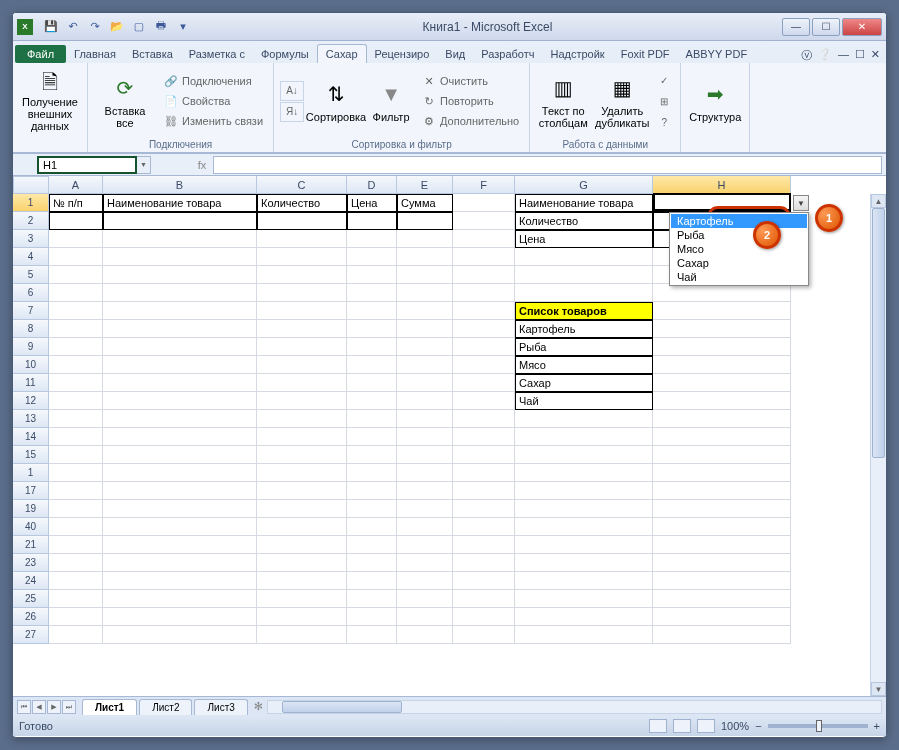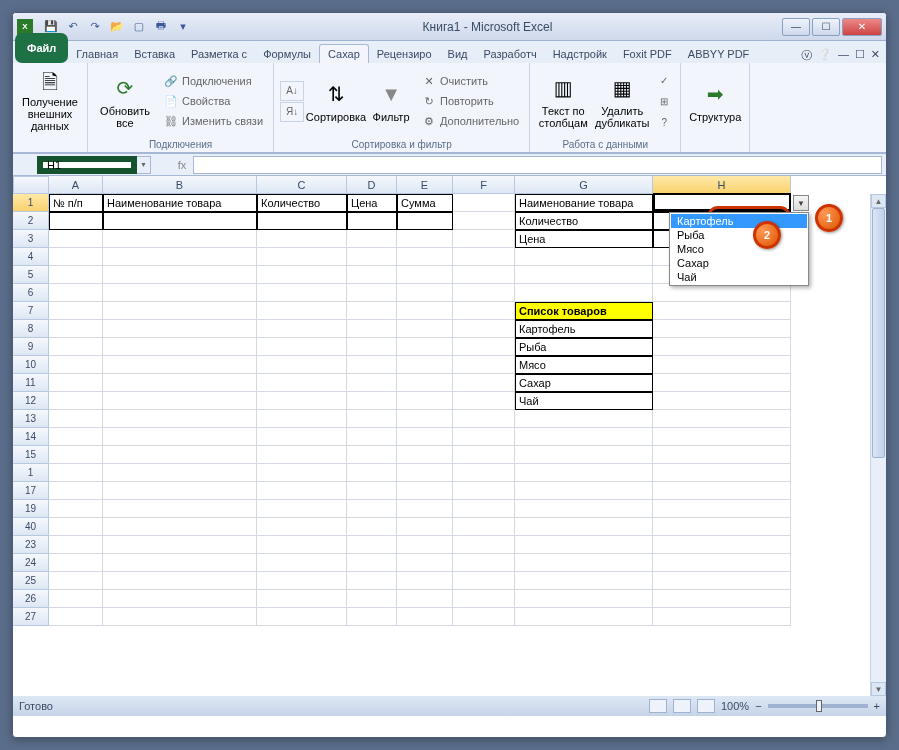--- a/index.html
+++ b/index.html
@@ -9,35 +9,35 @@
 .titlebar .excel-icon{width:16px;height:16px;background:#2a7a2a;margin-right:8px;display:flex;align-items:center;justify-content:center;color:#fff;font-size:8px;font-weight:bold}
 .qat{display:flex;gap:2px}
 .qat .btn{width:20px;height:20px;display:flex;align-items:center;justify-content:center;border-radius:2px;color:#3b5998}
 .title{flex:1;text-align:center;color:#3a4a66;font-size:12px}
 .winbtns{display:flex;gap:2px}
 .winbtn{width:28px;height:18px;border:1px solid #8aa0c0;border-radius:2px;background:linear-gradient(#eef3fb,#cfd9ec);display:flex;align-items:center;justify-content:center;color:#3a4a66;font-size:10px}
 .winbtn.close{background:linear-gradient(#e88,#c44);color:#fff;width:40px}
 .ribbon{background:linear-gradient(#e8eff8,#dce6f4);border-bottom:1px solid #a6b8d4}
 .tabs{display:flex;height:22px;align-items:flex-end;padding-left:2px}
 .tab{padding:3px 8px;color:#3a4a66;border-top-left-radius:3px;border-top-right-radius:3px}
-.tab.file{background:#1e7145;color:#fff;border-radius:7px;padding:9px 12px;font-weight:bold}
+.tab.file{background:#1e7145;color:#fff;border-radius:2px;padding:3px 12px;font-weight:normal}
 .tab.active{background:#f2f6fc;border:1px solid #a6b8d4;border-bottom:none}
 .help-area{margin-left:auto;display:flex;gap:6px;padding-right:6px;color:#3a4a66}
 .ribbon-body{height:90px;background:#f2f6fc;display:flex;border-bottom:1px solid #a6b8d4}
 .group{border-right:1px solid #c7d4e8;padding:2px 6px 0 6px;display:flex;flex-direction:column;align-items:center}
 .group-content{flex:1;display:flex;align-items:center;gap:4px}
 .group-label{font-size:10px;color:#5a6d8a;text-align:center;padding:2px 0}
 .bigbtn{display:flex;flex-direction:column;align-items:center;justify-content:center;width:62px;height:66px;border-radius:3px;padding:2px;text-align:center;font-size:10px;line-height:1.1}
 .bigbtn .ic{width:30px;height:30px;margin-bottom:2px;display:flex;align-items:center;justify-content:center;font-size:20px}
 .smbtn{display:flex;align-items:center;gap:4px;height:20px;padding:0 4px;font-size:10px;color:#666}
 .smbtn .ic{width:14px;height:14px;display:flex;align-items:center;justify-content:center}
 .formulabar{height:22px;background:#e8eff8;border-bottom:1px solid #a6b8d4;display:flex;align-items:center}
-.namebox{width:100px;height:18px;background:#fff;border:6px solid #14532d;margin-left:24px;padding:0 4px;display:flex;align-items:center}
+.namebox{width:100px;height:18px;background:#fff;border:2px solid #14532d;margin-left:24px;padding:0 4px;display:flex;align-items:center}
 .namebox-dd{width:14px;height:18px;border:1px solid #a6b8d4;border-left:none;background:#e8eff8;display:flex;align-items:center;justify-content:center;font-size:7px;color:#666}
-.fx{width:22px;height:18px;display:flex;align-items:center;justify-content:center;color:#888;margin-left:20px}
+.fx{width:22px;height:18px;display:flex;align-items:center;justify-content:center;color:#888;margin-left:40px}
 .formula-input{flex:1;height:18px;background:#fff;border:1px solid #a6b8d4;margin-right:4px}
 .grid-area{position:relative;height:520px;background:#fff;overflow:hidden}
 .colheaders{display:flex;position:absolute;top:0;left:0;height:18px}
 .corner{width:36px;height:18px;background:linear-gradient(#f5f8fc,#dde7f4);border:1px solid #b7c8e0}
 .colh{height:18px;background:linear-gradient(#f5f8fc,#dde7f4);border-right:1px solid #b7c8e0;border-bottom:1px solid #b7c8e0;display:flex;align-items:center;justify-content:center;color:#3a4a66}
 .colh.sel{background:linear-gradient(#ffe9a8,#f9d26e)}
 .rows{position:absolute;top:18px;left:0}
 .row{display:flex;height:18px}
 .rowh{width:36px;height:18px;background:linear-gradient(#f5f8fc,#dde7f4);border-right:1px solid #b7c8e0;border-bottom:1px solid #b7c8e0;display:flex;align-items:center;justify-content:center;color:#3a4a66;font-size:10px}
 .rowh.sel{background:linear-gradient(#ffe9a8,#f9d26e)}
@@ -121,21 +121,21 @@
             <div class="ic">🗎</div>
             <span>Получение внешних данных</span>
           </div>
         </div>
         <div class="group-label">&nbsp;</div>
       </div>
       <div class="group">
         <div class="group-content">
           <div class="bigbtn">
             <div class="ic" style="color:#2a7a2a">⟳</div>
-            <span>Обновить все</span>
+            <span>Вставка все</span>
           </div>
           <div style="display:flex;flex-direction:column">
             <div class="smbtn">
                 <span class="ic">🔗</span>
                 <span>Подключения</span>
               </div>
             <div class="smbtn">
                 <span class="ic">📄</span>
                 <span>Свойства</span>
               </div>
@@ -433,20 +433,31 @@
           <div class="cell" style="width: 54px;"></div>
           <div class="cell" style="width: 154px;"></div>
           <div class="cell" style="width: 90px;"></div>
           <div class="cell" style="width: 50px;"></div>
           <div class="cell" style="width: 56px;"></div>
           <div class="cell" style="width: 62px;"></div>
           <div class="cell" style="width: 138px;"></div>
           <div class="cell" style="width: 138px;"></div>
         </div>
         <div class="row">
+          <div class="rowh">21</div>
+          <div class="cell" style="width: 54px;"></div>
+          <div class="cell" style="width: 154px;"></div>
+          <div class="cell" style="width: 90px;"></div>
+          <div class="cell" style="width: 50px;"></div>
+          <div class="cell" style="width: 56px;"></div>
+          <div class="cell" style="width: 62px;"></div>
+          <div class="cell" style="width: 138px;"></div>
+          <div class="cell" style="width: 138px;"></div>
+        </div>
+        <div class="row">
           <div class="rowh">23</div>
           <div class="cell" style="width: 54px;"></div>
           <div class="cell" style="width: 154px;"></div>
           <div class="cell" style="width: 90px;"></div>
           <div class="cell" style="width: 50px;"></div>
           <div class="cell" style="width: 56px;"></div>
           <div class="cell" style="width: 62px;"></div>
           <div class="cell" style="width: 138px;"></div>
           <div class="cell" style="width: 138px;"></div>
         </div>
@@ -511,20 +522,35 @@
     <div class="callout" style="left:740px;top:45px">
         <span>2</span>
       </div>
     <div class="vscroll">
       <div class="arr" style="top:0">▲</div>
       <div class="thumb"></div>
       <div class="arr" style="bottom:0">▼</div>
     </div>
   </div>
 
+  <div class="sheettabs">
+    <div class="nav">
+      <span>⏮</span>
+      <span>◀</span>
+      <span>▶</span>
+      <span>⏭</span>
+    </div>
+    <div class="sheettab active">Лист1</div>
+    <div class="sheettab">Лист2</div>
+    <div class="sheettab">Лист3</div>
+    <span style="margin-left:4px;color:#888">✻</span>
+    <div class="hscroll">
+      <div class="thumb"></div>
+    </div>
+  </div>
 
   <div class="statusbar">
     <span>Готово</span>
     <div class="right">
       <div class="viewbtn"></div>
       <div class="viewbtn"></div>
       <div class="viewbtn"></div>
       <span>100%</span>
       <span>−</span>
       <div class="zoom-slider">

